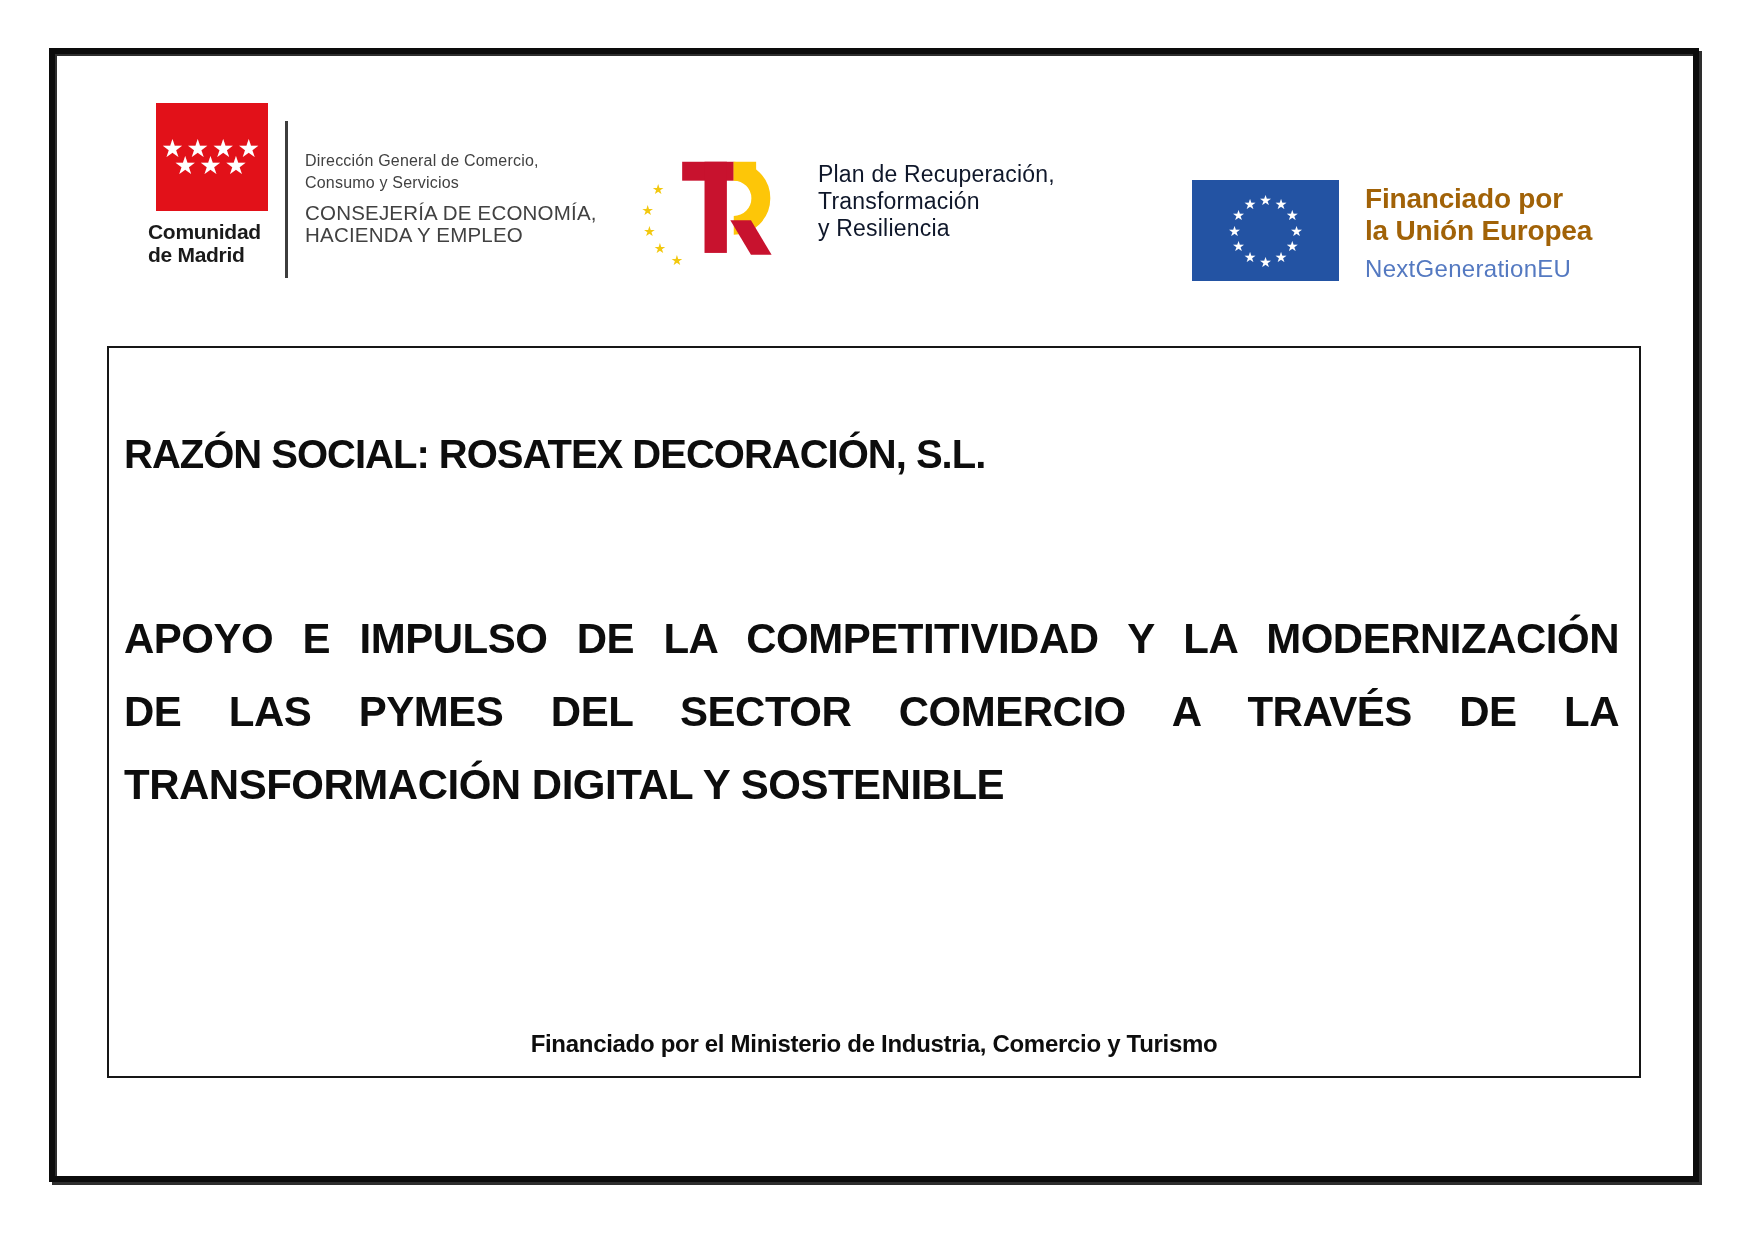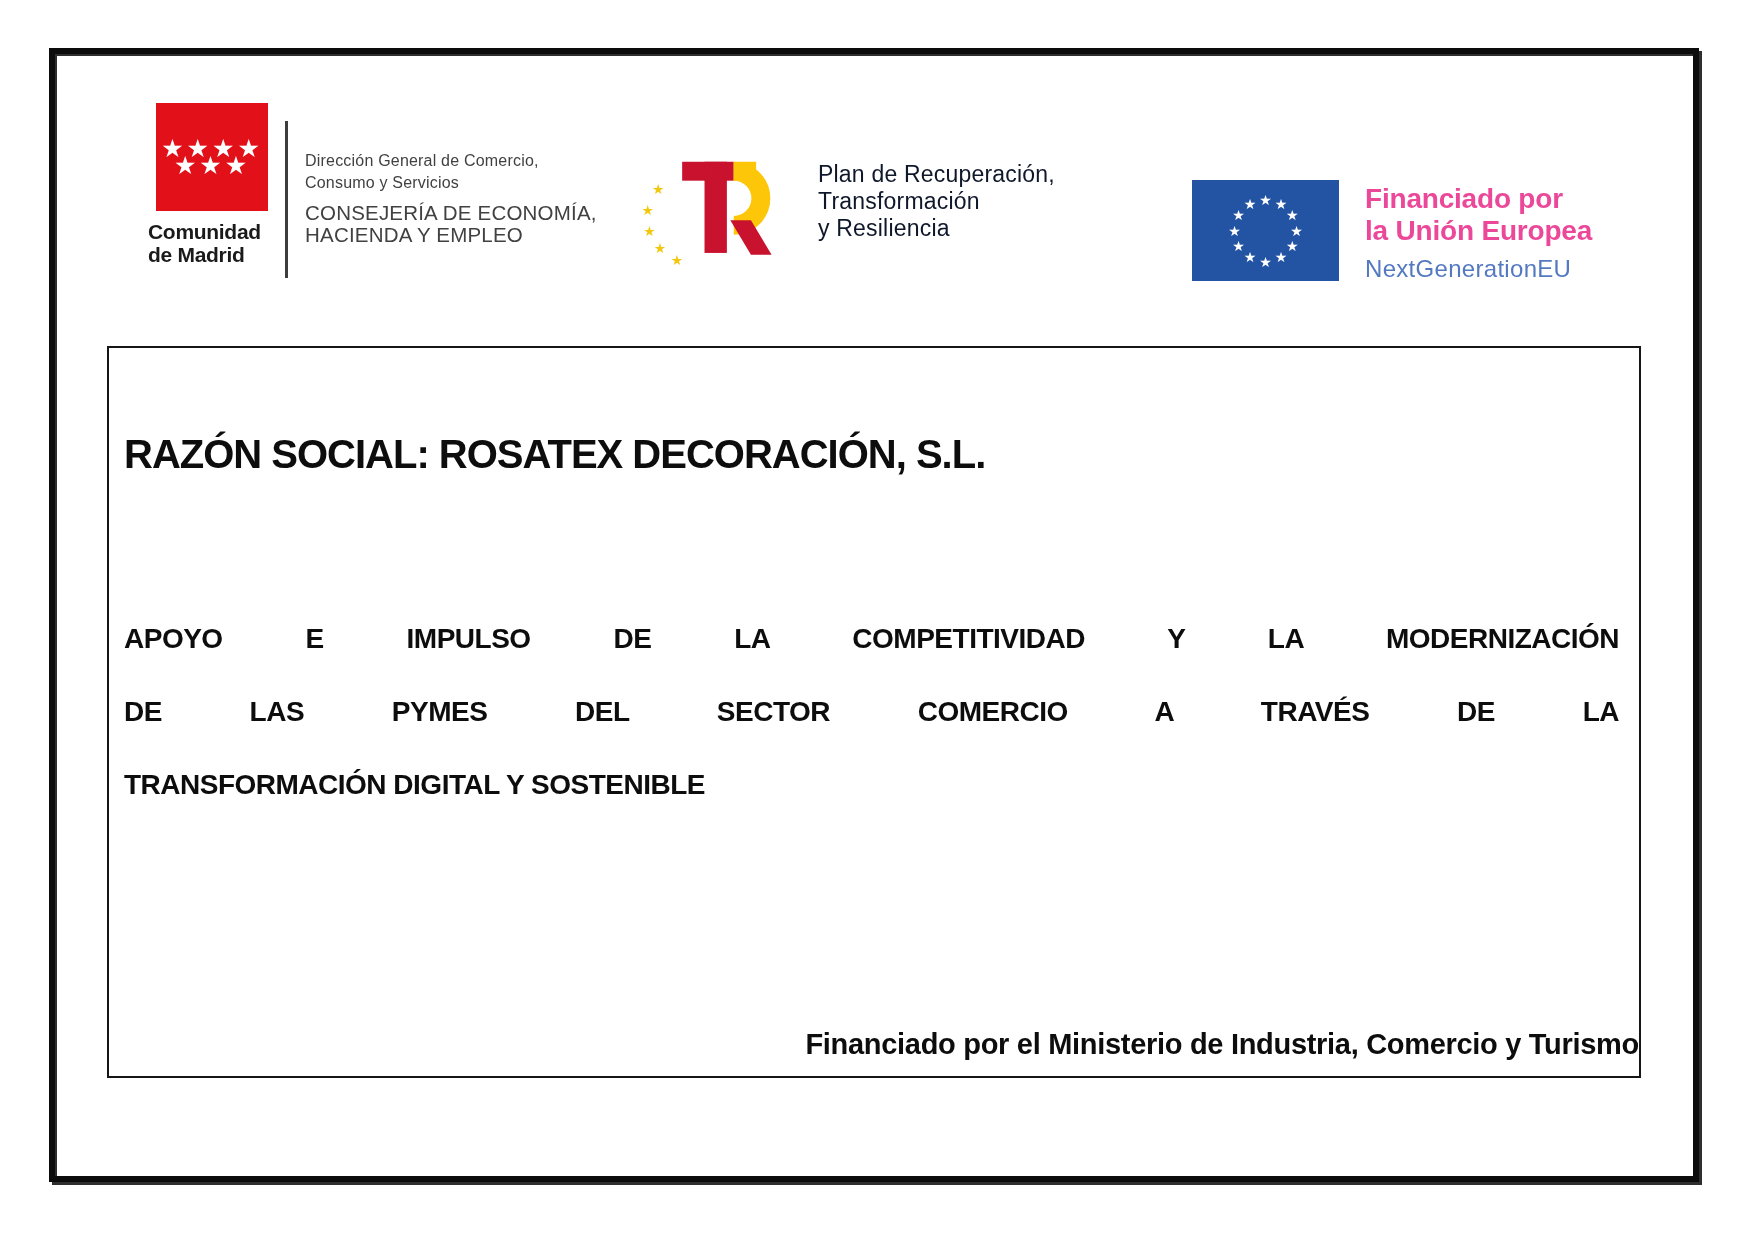--- a/index.html
+++ b/index.html
@@ -26,42 +26,42 @@
   .madrid-divider { width:3px; height:157px; background:#3d3d3d; margin:18px 0 0 17px; }
   .madrid-dept { margin-left:17px; padding-top:47px; color:#414141; }
   .dept-group1 { font-size:16px; line-height:22px; letter-spacing:0.2px; }
   .dept-group2 { font-size:20.5px; line-height:22px; margin-top:8px; letter-spacing:0.2px; }
 
   .recovery { position:absolute; left:634px; top:148px; display:flex; }
   .recovery-text { margin-left:12px; padding-top:13px; font-weight:normal; font-size:23px; line-height:27px; color:#0f172a; letter-spacing:0.2px; }
 
   .eu { position:absolute; left:1192px; top:180px; display:flex; }
   .eu-text { margin-left:26px; padding-top:3px; }
-  .eu-bold { font-weight:bold; font-size:28px; line-height:32px; color:#ec4899; letter-spacing:-0.2px; }
+  .eu-bold { font-weight:bold; font-size:28px; line-height:32px; color:#a16207; letter-spacing:-0.2px; }
   .eu-ngeu { margin-top:8px; font-size:24px; color:#5479c1; letter-spacing:0.3px; }
 
   
   .content-box {
     position:absolute; left:107px; top:346px; width:1534px; height:732px;
     border:2px solid #161616; background:#fff;
   }
   .razon {
     position:absolute; left:15px; top:82px; right:20px;
     font-weight:bold; font-size:40px; line-height:48px; letter-spacing:-1px; color:#0d0d0d;
     white-space:nowrap;
   }
   .title { position:absolute; left:15px; right:20px; top:254px; color:#0d0d0d; }
   .title-line {
-    font-weight:bold; font-size:28px; line-height:73px; letter-spacing:-0.5px;
+    font-weight:bold; font-size:42px; line-height:73px; letter-spacing:-0.5px;
   }
   .jline { text-align:justify; height:73px; overflow:hidden; }
   .jline::after { content:""; display:inline-block; width:100%; height:0; }
   .ministry {
-    position:absolute; left:0; right:0; bottom:12px; text-align:right;
-    font-weight:bold; font-size:29px; line-height:40px; color:#0d0d0d; letter-spacing:-0.3px;
+    position:absolute; left:0; right:0; bottom:12px; text-align:center;
+    font-weight:bold; font-size:24px; line-height:40px; color:#0d0d0d; letter-spacing:-0.3px;
   }
 </style>
 </head>
 <body>
 
 <div class="page">
   <div class="frame"></div>
 
   <div class="madrid">
     <div class="madrid-col">

